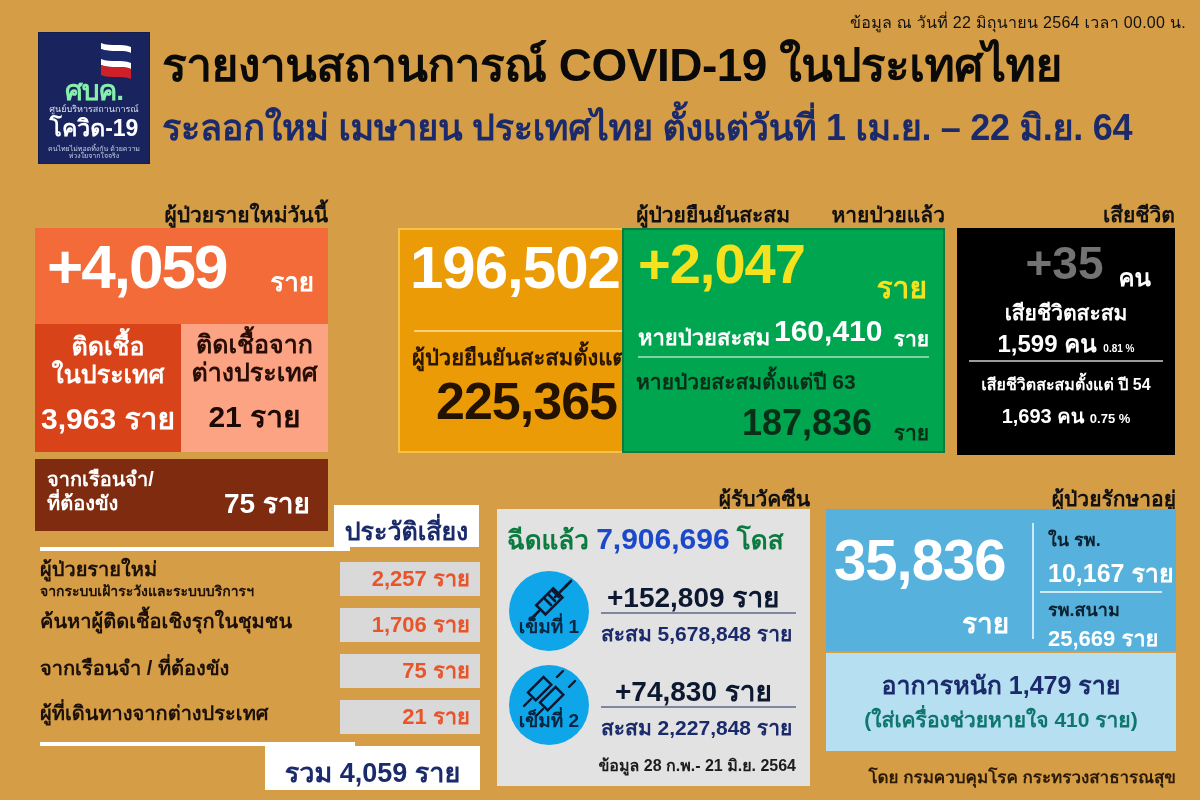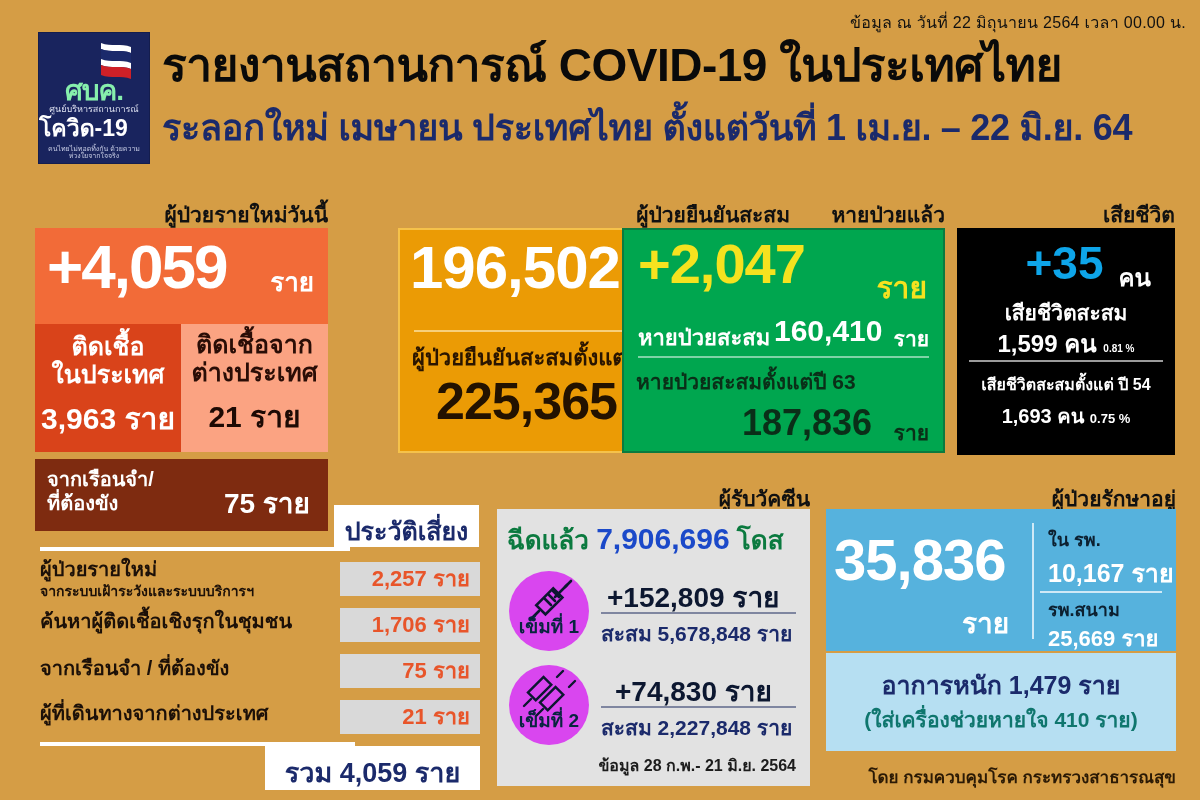--- a/index.html
+++ b/index.html
@@ -19,21 +19,21 @@
   }
   .logo{
     left:38px;top:32px;width:112px;height:132px;background:#19245e;
     border:1px solid #141d4d;overflow:hidden;
   }
   .logo .flag{position:absolute;right:16px;top:8px;width:34px;height:42px;}
   .logo .l1{position:absolute;left:0;right:0;top:44px;text-align:center;
     color:#86efac;font-size:28px;font-weight:bold;letter-spacing:-1px;line-height:1;}
   .logo .l2{position:absolute;left:0;right:0;top:72px;text-align:center;
     color:#dfe3f2;font-size:9px;line-height:1;}
-  .logo .l3{position:absolute;left:0;right:0;top:84px;
+  .logo .l3{position:absolute;left:0;right:0;top:84px;text-align:center;
     color:#fff;font-size:23px;font-weight:bold;line-height:1;}
   .logo .l4{position:absolute;left:0;right:0;top:112px;text-align:center;
     color:#c9cee6;font-size:7px;line-height:1;}
 
   .title1{
     left:162px;top:42px;width:1030px;color:#0a0a0a;
     font-size:46px;font-weight:bold;line-height:1;letter-spacing:-.5px;
   }
   .title2{
     left:162px;top:110px;width:1030px;color:#1b2a6b;
@@ -99,21 +99,21 @@
   .c3w .r2l{position:absolute;left:12px;top:135px;color:#0a2f18;font-size:21px;
     font-weight:bold;}
   .c3w .r2v{position:absolute;left:118px;top:172px;color:#0a2f18;font-size:36px;
     font-weight:bold;}
   .c3w .r2u{position:absolute;right:14px;top:186px;color:#0a2f18;font-size:21px;
     font-weight:bold;}
 
   
   .c4{left:957px;top:228px;width:218px;height:227px;background:#000;}
   .c4 .big{position:absolute;left:0;right:3px;top:12px;text-align:center;
-    color:#0ea5e9;font-size:46px;font-weight:bold;line-height:1;}
+    color:#737373;font-size:46px;font-weight:bold;line-height:1;}
   .c4 .bigu{position:absolute;right:24px;top:30px;color:#fff;font-size:24px;
     font-weight:bold;}
   .c4 .l1{position:absolute;left:0;right:0;top:68px;text-align:center;
     color:#fff;font-size:21px;font-weight:bold;}
   .c4 .l2{position:absolute;left:0;right:0;top:96px;text-align:center;
     color:#fff;font-size:24px;font-weight:bold;}
   .c4 .l2 .pc{font-size:10px;}
   .c4 .rule{position:absolute;left:12px;right:12px;top:132px;height:2px;
     background:#9b9b9b;}
   .c4 .l3{position:absolute;left:0;right:0;top:144px;text-align:center;
@@ -136,21 +136,21 @@
   .totalTag{left:265px;top:746px;width:215px;height:44px;background:#fff;}
   .totalTag span{position:absolute;left:0;right:0;top:5px;text-align:center;
     color:#1b2a6b;font-size:27px;font-weight:bold;}
 
   
   .vax{left:497px;top:509px;width:313px;height:277px;background:#e2e2e2;}
   .vax .hdr{position:absolute;left:10px;top:10px;font-size:26px;font-weight:bold;
     color:#0b7a3f;white-space:nowrap;}
   .vax .hdr .num{color:#1b49c9;font-size:30px;}
   .vax .circ{position:absolute;width:80px;height:80px;border-radius:50%;
-    background:#d946ef;}
+    background:#0ea5e9;}
   .vax .circ .lab{position:absolute;left:0;right:0;bottom:10px;text-align:center;
     color:#08243f;font-size:19px;font-weight:bold;}
   .vax .dnum{position:absolute;color:#0c1730;font-size:28px;font-weight:bold;}
   .vax .drule{position:absolute;height:2px;background:#7f86a0;}
   .vax .dcum{position:absolute;color:#1b2a6b;font-size:21px;font-weight:bold;}
   .vax .note{position:absolute;right:14px;bottom:8px;color:#1c1c1c;font-size:16px;
     font-weight:bold;}
 
   
   .adm{left:826px;top:509px;width:350px;height:142px;background:#56b2dd;text-align:right;}

